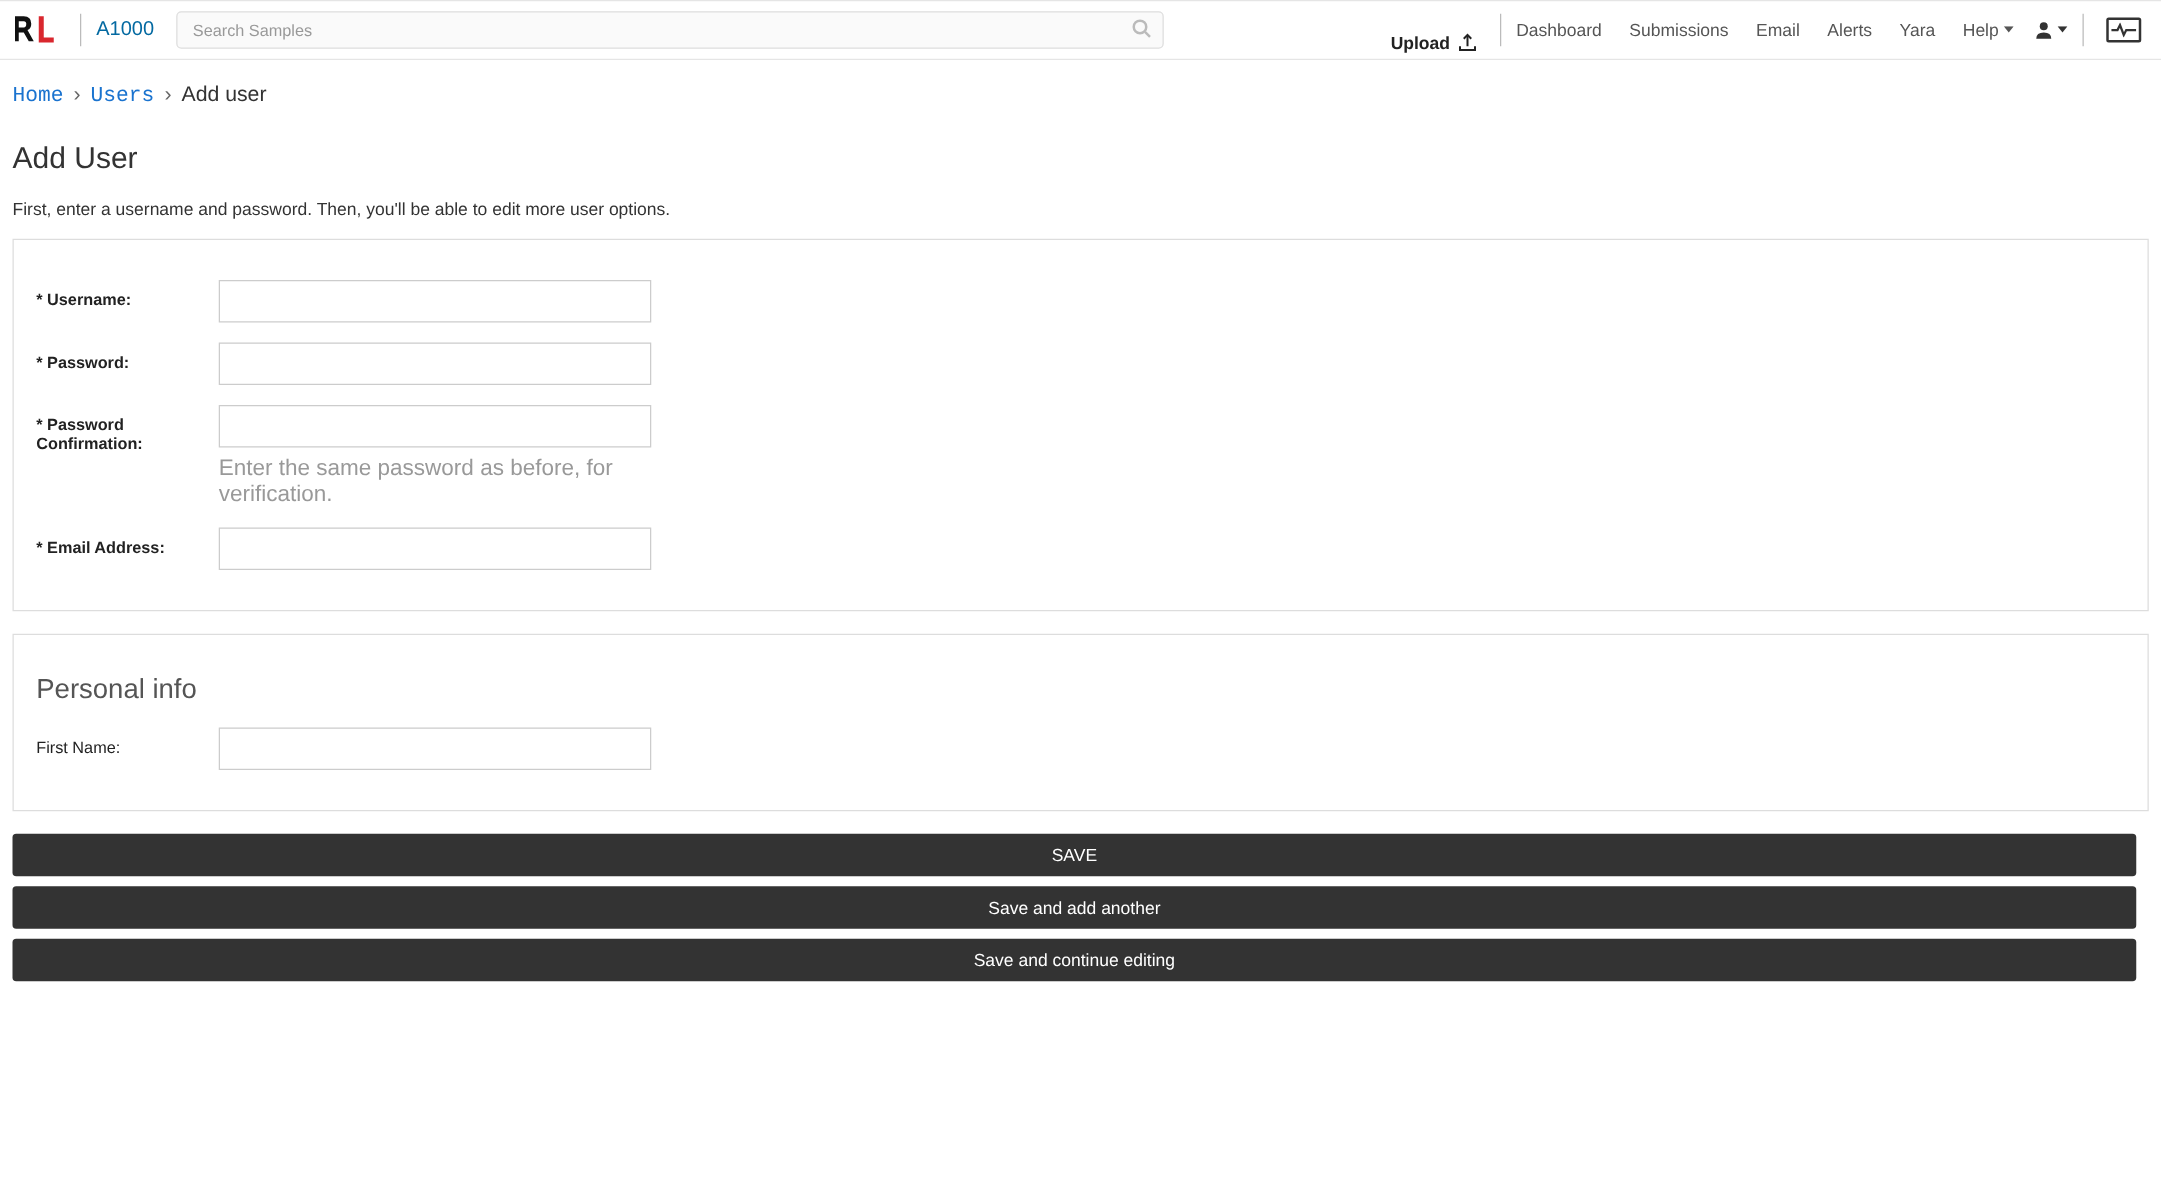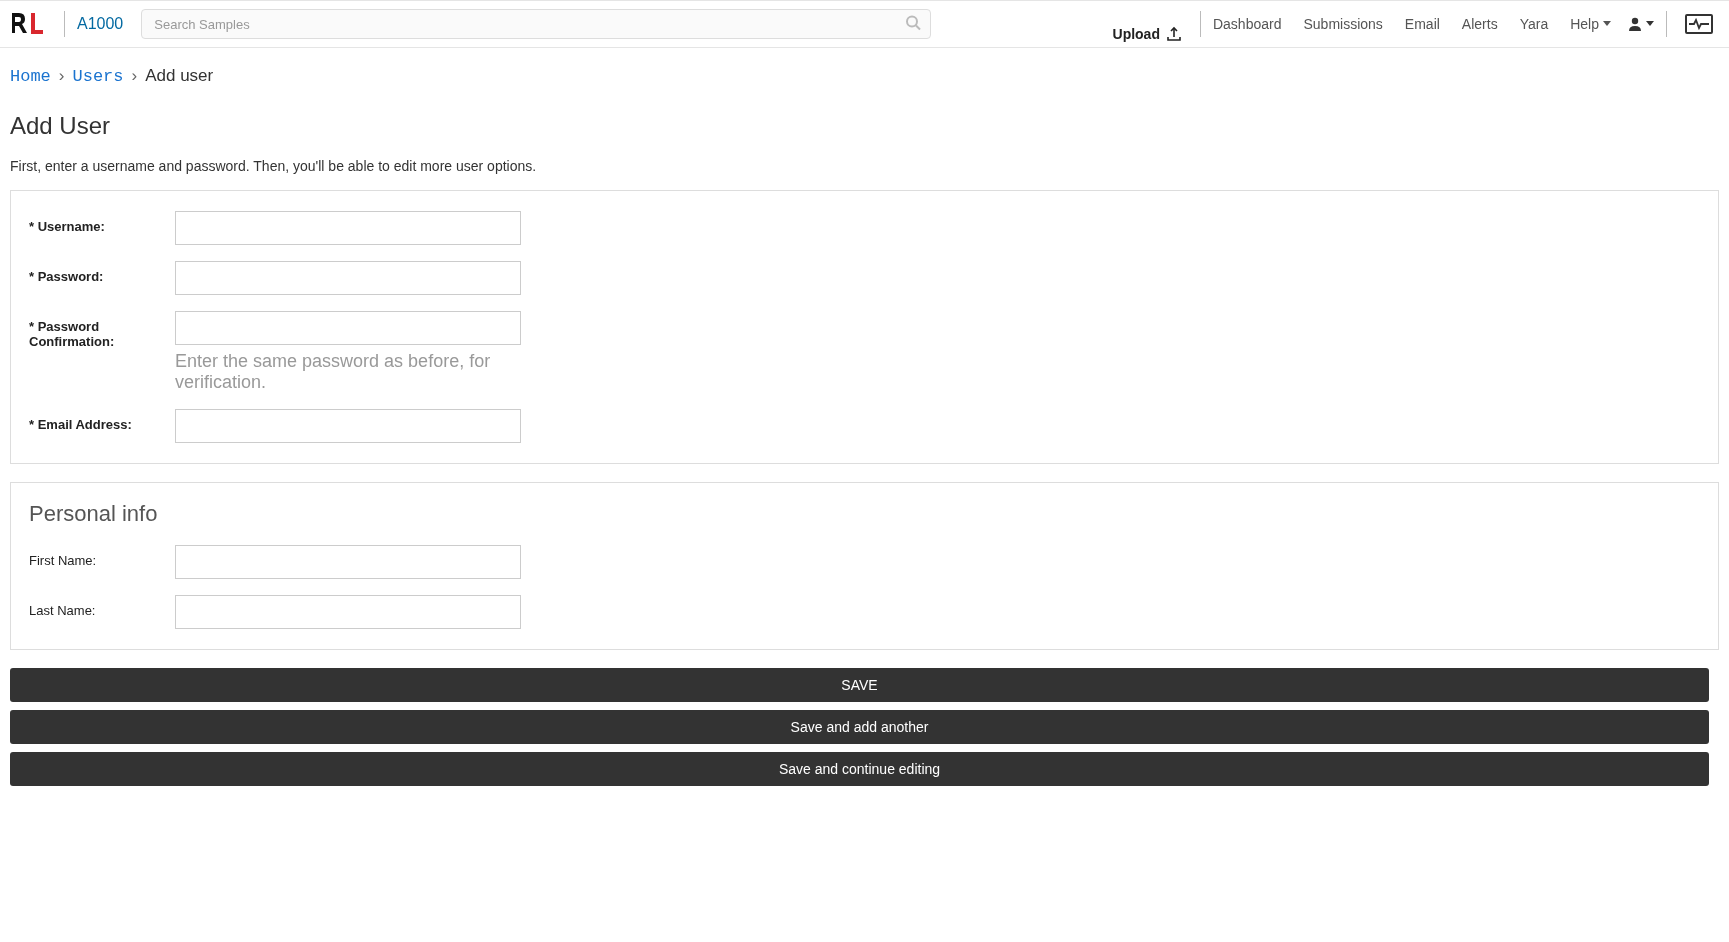--- a/index.html
+++ b/index.html
@@ -138,21 +138,21 @@
       color: #333;
       margin-bottom: 18px;
     }
     .page-desc {
       font-size: 14px;
       color: #333;
       margin-bottom: 16px;
     }
     .form-section {
       border: 1px solid #ddd;
-      padding: 20px 18px;
+      padding: 32px 18px;
       margin-bottom: 18px;
     }
     .section-title {
       font-size: 22px;
       font-weight: normal;
       color: #555;
       margin-top: -2px;
       margin-bottom: 18px;
     }
     .form-row {
@@ -319,26 +319,20 @@
   </div>
 
   <div class="form-section">
     <h2 class="section-title">Personal info</h2>
     <div class="form-row">
       <div class="form-label">First Name:</div>
       <div class="form-control-wrap">
         <input type="text" class="text-input" style="">
       </div>
     </div>
-    <div class="form-row">
-      <div class="form-label">Last Name:</div>
-      <div class="form-control-wrap">
-        <input type="text" class="text-input" style="">
-      </div>
-    </div>
   </div>
 
 
   <div class="action-bar">
     <button class="btn">SAVE</button>
     <button class="btn">Save and add another</button>
     <button class="btn">Save and continue editing</button>
   </div>
 
 </div>

